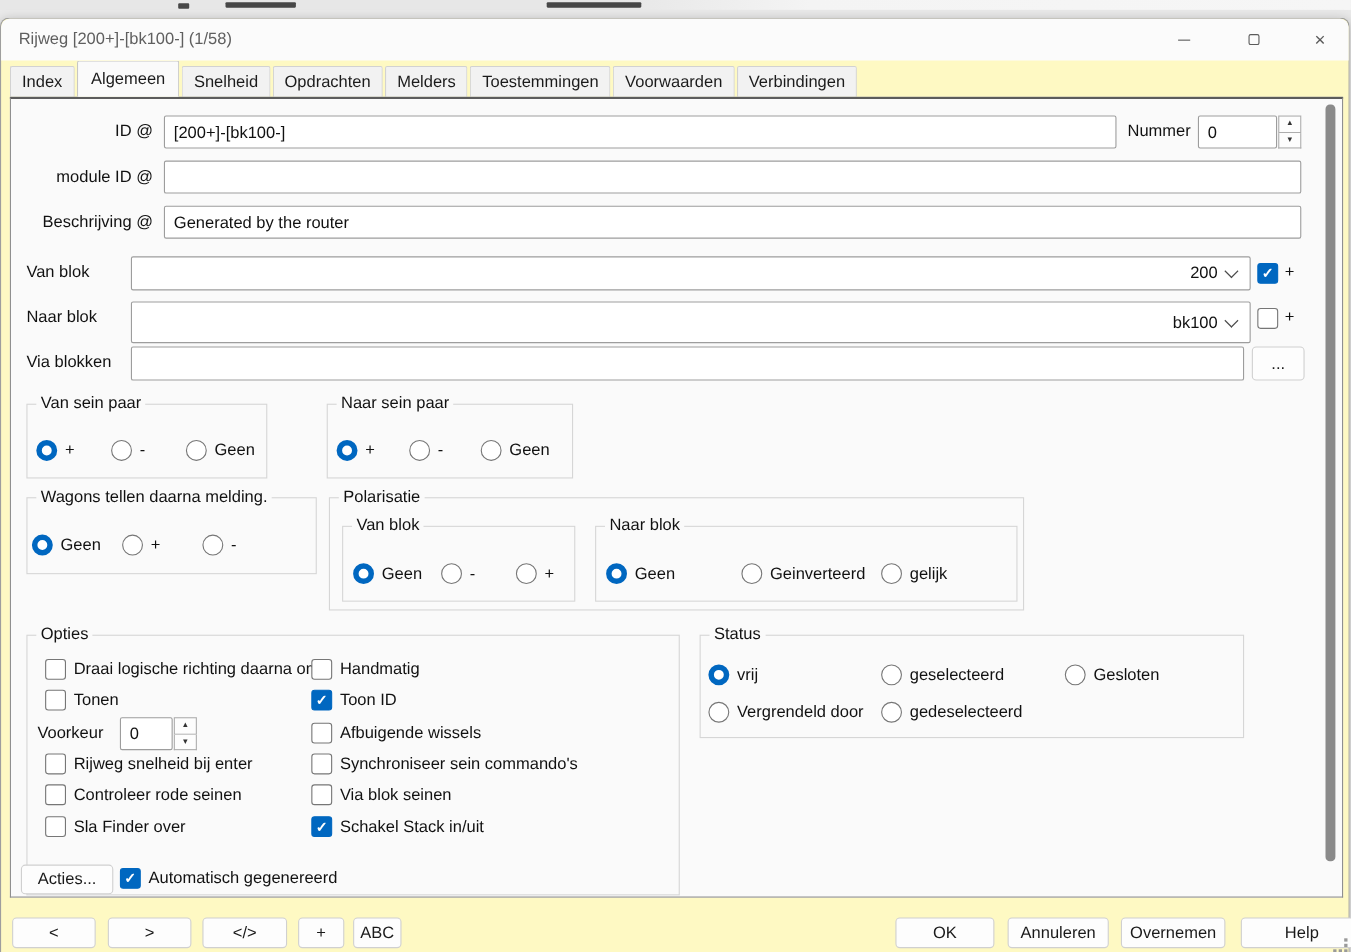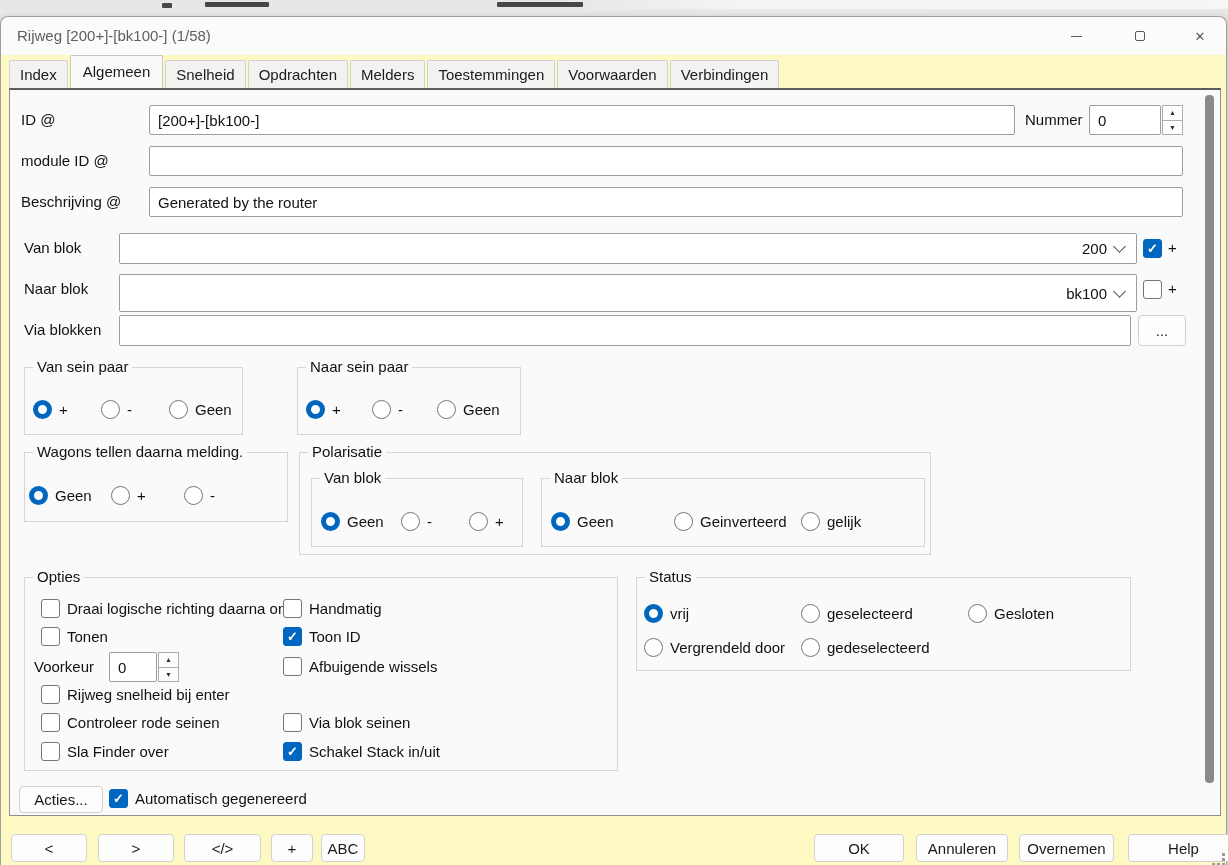--- a/index.html
+++ b/index.html
@@ -24,21 +24,21 @@
   .tab { height:28px; line-height:27px; padding:0 10px; font-size:15px; color:#1b1b1b;
     background:#f2f2f2; border:1px solid #d2d2d2; border-bottom:none; margin-right:2px;
     border-radius:2px 2px 0 0; white-space:nowrap; }
   .tab.active { height:33px; line-height:32px; padding:0 12px; background:#fafafa;
     border-color:#c6c6c6; position:relative; z-index:3; }
 
   .panel { left:8px; top:71px; width:1212px; height:728px; background:#fafafa;
     border:1px solid #8f8f8f; border-top:2px solid #5c5c5c; z-index:1; }
 
   .lbl { font-size:15px; color:#111; white-space:nowrap; z-index:2; }
-  .r { }
+  .r { text-align:right; }
   .inp { background:#fff; border:1px solid #9d9d9d; border-radius:2px; font-size:15px;
     color:#111; padding:0 8px; font-family:"Liberation Sans",sans-serif; z-index:2; outline:none; }
   .combo { background:#fff; border:1px solid #9d9d9d; border-radius:2px; display:flex;
     align-items:center; z-index:2;text-align:right; }
   .combo .val { flex:1; padding:0 8px; font-size:15px; color:#111; }
   .chev { width:9px; height:9px; border-left:1.6px solid #4a4a4a; border-bottom:1.6px solid #4a4a4a;
     transform:rotate(-45deg); margin-right:12px; margin-top:-4px; }
 
   .cb { width:19px; height:19px; border:1px solid #767676; border-radius:3px; background:#fff;
     display:inline-flex; align-items:center; justify-content:center; flex:none; z-index:2; }
@@ -213,21 +213,21 @@
     </div>
   <div class="a optrow" style="left:673px;top:495px">
       <span class="rad"></span>
       <span>Geinverteerd</span>
     </div>
   <div class="a optrow" style="left:800px;top:495px">
       <span class="rad"></span>
       <span>gelijk</span>
     </div>
 
-  <div class="a grp" style="left:23px;top:560px;width:594px;height:194px">
+  <div class="a grp" style="left:23px;top:560px;width:594px;height:237px">
     <span class="gt">Opties</span>
   </div>
   <div class="a optrow" style="left:40px;top:582px">
       <span class="cb"></span>
       <span>Draai logische richting daarna om</span>
     </div>
   <div class="a optrow" style="left:40px;top:610px">
       <span class="cb"></span>
       <span>Tonen</span>
     </div>
@@ -253,20 +253,24 @@
       <span class="cb"></span>
       <span>Handmatig</span>
     </div>
   <div class="a optrow" style="left:282px;top:610px">
       <span class="cb on"></span>
       <span>Toon ID</span>
     </div>
   <div class="a optrow" style="left:282px;top:640px">
       <span class="cb"></span>
       <span>Afbuigende wissels</span>
+    </div>
+  <div class="a optrow" style="left:282px;top:668px">
+      <span class="cb"></span>
+      <span>Synchroniseer sein commando's</span>
     </div>
   <div class="a optrow" style="left:282px;top:696px">
       <span class="cb"></span>
       <span>Via blok seinen</span>
     </div>
   <div class="a optrow" style="left:282px;top:725px">
       <span class="cb on"></span>
       <span>Schakel Stack in/uit</span>
     </div>
 

